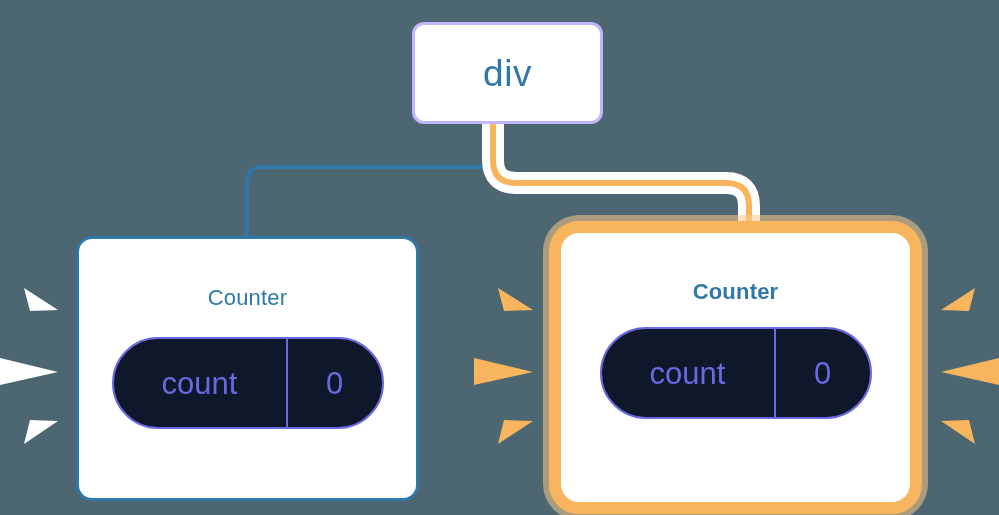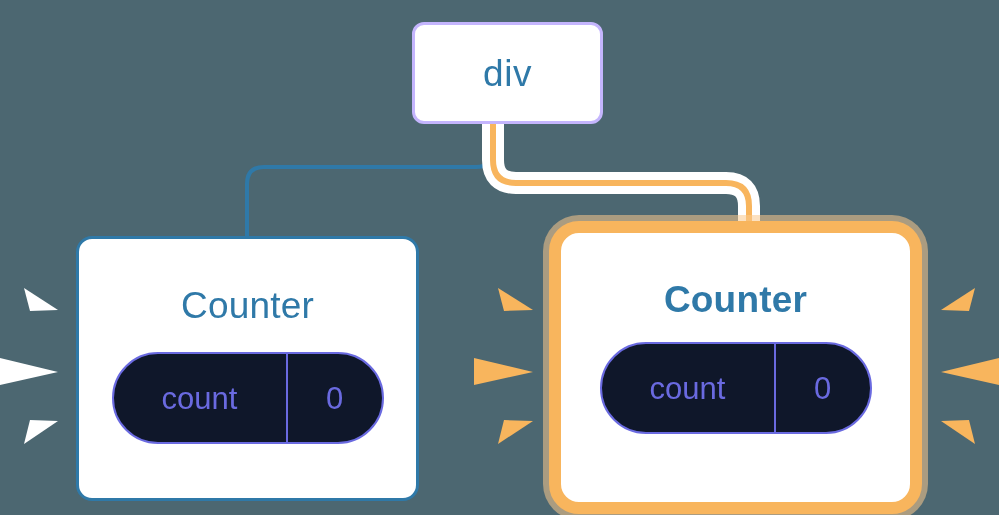--- a/index.html
+++ b/index.html
@@ -64,21 +64,21 @@
     top: 221px;
     width: 373px;
     height: 293px;
     border: 12px solid #f8b55d;
     border-radius: 30px;
     box-shadow: 0 0 0 6px rgba(250, 200, 140, 0.55);
   }
 
   .node-title {
     color: #2f79a8;
-    font-size: 37px;
+    font-size: 22px;
     line-height: 1;
     white-space: nowrap;
   }
   .node-counter-a .node-title {
     margin-top: 48px;
     font-weight: 400;
     letter-spacing: 0.2px;
   }
   .node-counter-b .node-title {
     margin-top: 48px;

